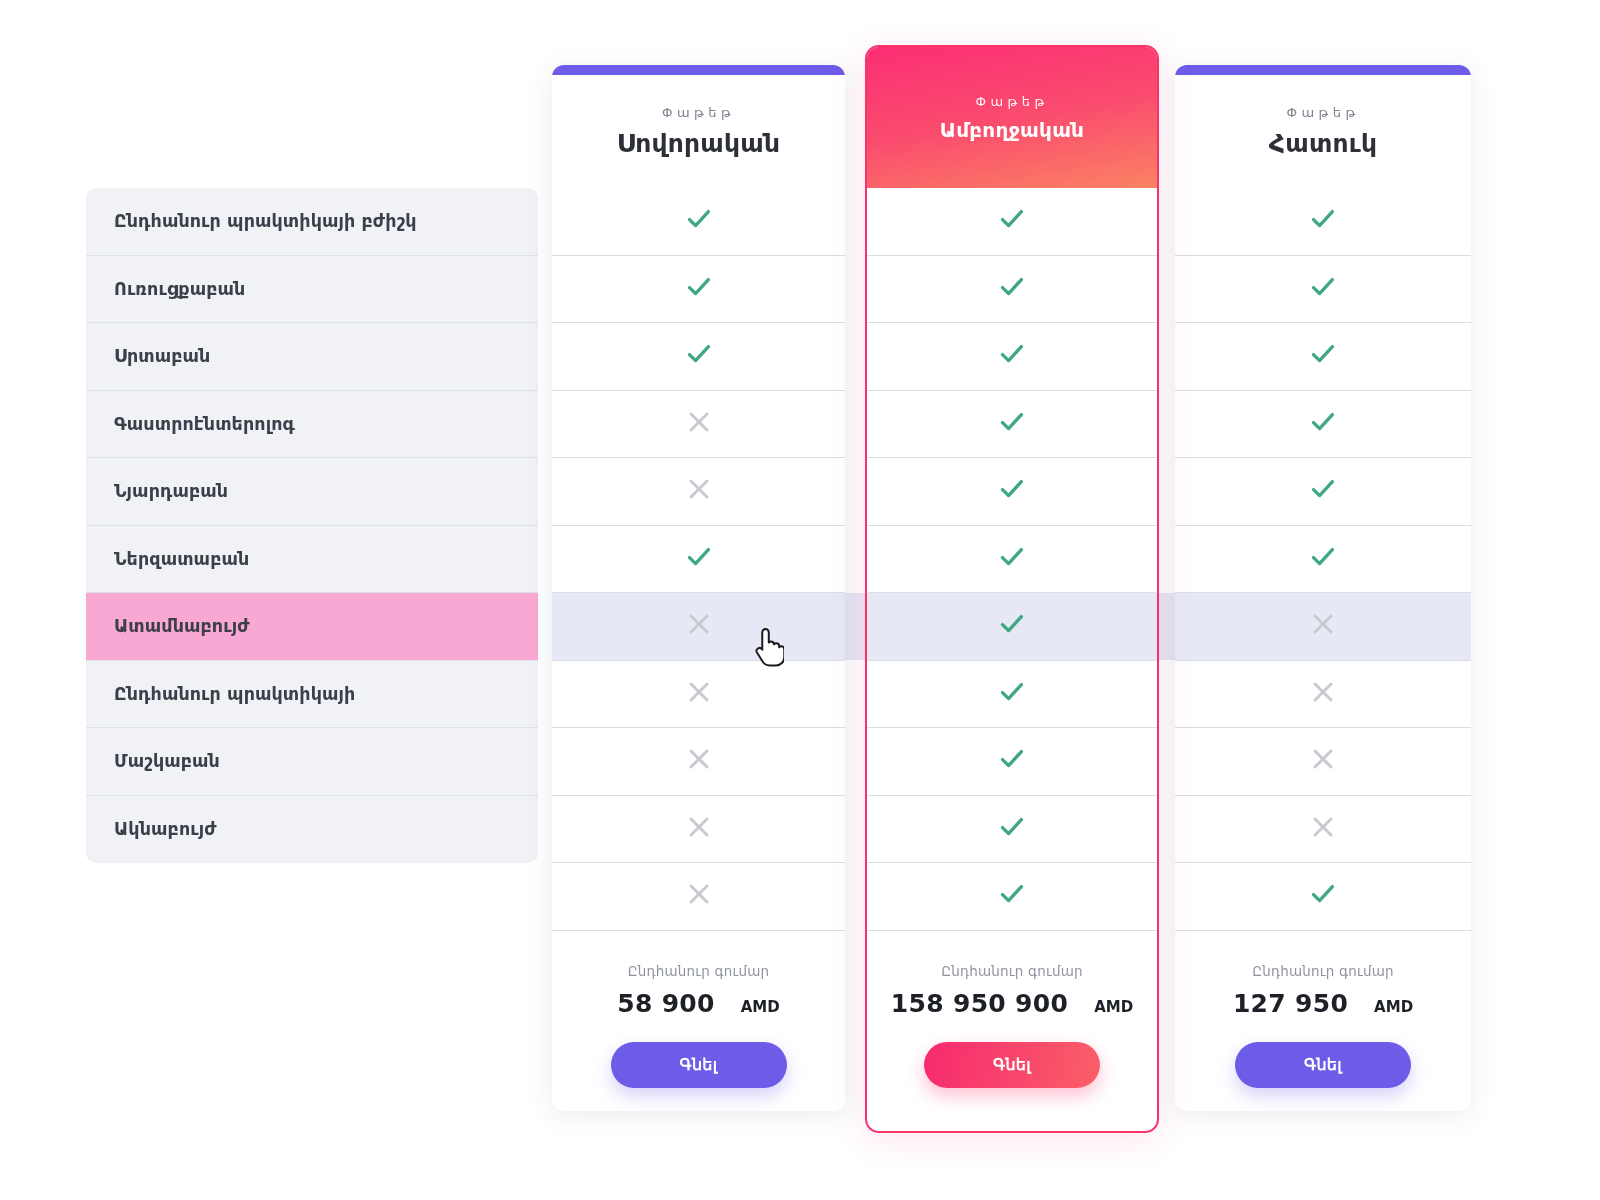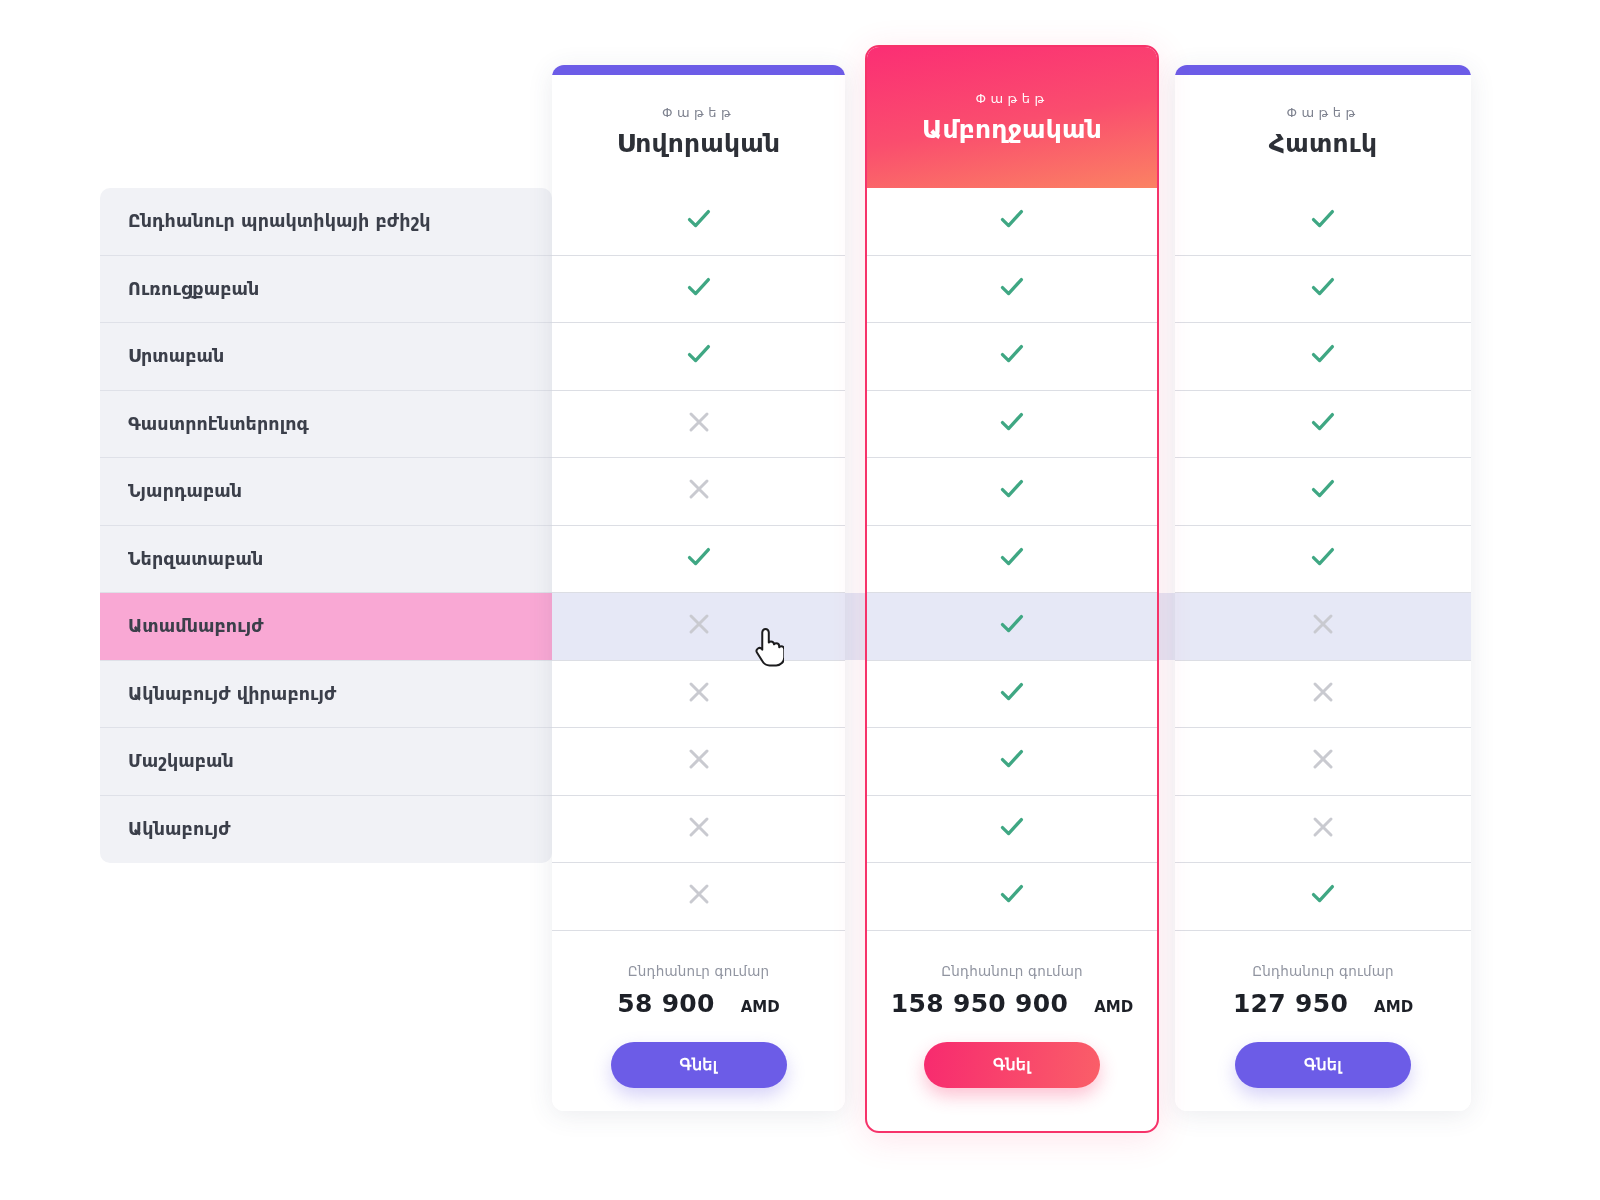--- a/index.html
+++ b/index.html
@@ -15,21 +15,21 @@
   #stage {
     position: relative;
     width: 1600px;
     height: 1200px;
     background: #ffffff;
   }
 
   
   .feature-panel {
     position: absolute;
-    left: 100px;
+    left: 86px;
     top: 188px;
     width: 452px;
     background: #f1f2f6;
     border-radius: 10px;
     overflow: hidden;
   }
   .feature-row {
     height: 67.5px;
     display: flex;
     align-items: center;
@@ -115,21 +115,21 @@
     font-weight: 400;
     margin-bottom: 9px;
   }
   .card.featured .pkg-eyebrow { color: #ffffff; opacity: 0.95; }
   .pkg-name {
     font-size: 25px;
     font-weight: 700;
     color: #2d3037;
     letter-spacing: 0.2px;
   }
-  .card.featured .pkg-name { color: #ffffff; font-size: 25px; }
+  .card.featured .pkg-name { color: #ffffff; font-size: 20px; }
 
   
   .card-body { background: #ffffff; }
   .val-row {
     height: 67.5px;
     display: flex;
     align-items: center;
     justify-content: center;
     border-bottom: 1px solid #dcdee4;
   }
@@ -225,21 +225,21 @@
       <div class="feature-row">
         <span class="feature-label">Նյարդաբան</span>
       </div>
       <div class="feature-row">
         <span class="feature-label">Ներզատաբան</span>
       </div>
       <div class="feature-row is-hovered">
         <span class="feature-label">Ատամնաբույժ</span>
       </div>
       <div class="feature-row">
-        <span class="feature-label">Ակնաբույժ վիրաբույժ</span>
+        <span class="feature-label">Ընդհանուր պրակտիկայի</span>
       </div>
       <div class="feature-row">
         <span class="feature-label">Մաշկաբան</span>
       </div>
       <div class="feature-row">
         <span class="feature-label">Ակնաբույժ</span>
       </div>
     </div>
 
   <div id="cards">

